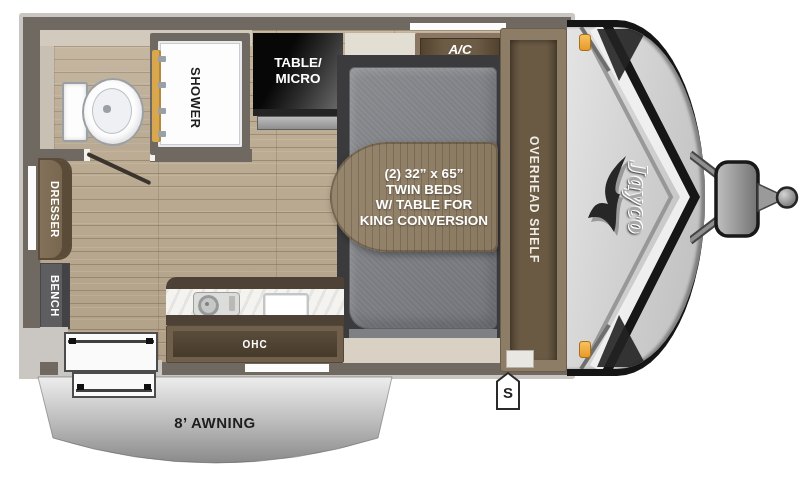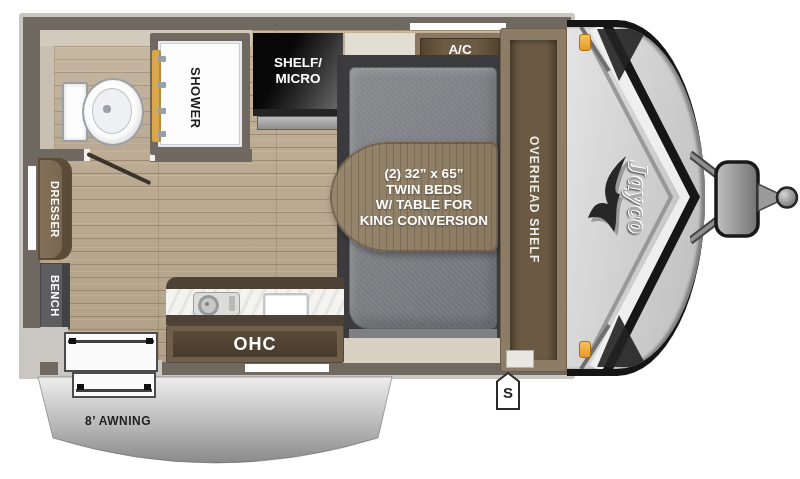--- a/index.html
+++ b/index.html
@@ -62,21 +62,21 @@
                  background:linear-gradient(180deg,#bdbdbd,#8f8f8f);border:1px solid #5f5f5f;}
 
   .bedhead-counter{left:345px;top:33px;width:70px;height:29px;background:#e3ded3;}
   .win-top{left:410px;top:23px;width:96px;height:7px;background:#fcfcfc;}
   .win-left{left:28px;top:166px;width:8px;height:84px;background:#fcfcfc;}
   .win-bottom{left:245px;top:364px;width:84px;height:8px;background:#fcfcfc;}
 
   .ac-frame{left:415px;top:33px;width:88px;height:30px;background:#8b7663;border-radius:2px;}
   .ac-panel{left:420px;top:38px;width:78px;height:20px;border:1px solid #3e3222;
             background:linear-gradient(90deg,#52432f,#6d5c45 30%,#6d5c45 70%,#52432f);
-            font-size:13.5px;}
+            font-size:13.5px;font-style:italic;}
 
   
   .bed-base{left:337px;top:55px;width:163px;height:288px;background:#3b3b3d;}
   .mattress{left:349px;top:67px;width:148px;height:262px;border-radius:6px 6px 6px 20px;
     background:
       repeating-linear-gradient(45deg, rgba(255,255,255,.05) 0 2px, rgba(0,0,0,0) 2px 4px),
       linear-gradient(135deg,#87898d,#717379);
     box-shadow:inset 0 0 0 1px #5f6165, inset 3px 3px 10px rgba(255,255,255,.22), inset -4px -6px 14px rgba(0,0,0,.2);}
   .bed-foot-shade{left:349px;top:329px;width:148px;height:9px;background:#7e8084;}
   .bed-foot-floor{left:337px;top:338px;width:163px;height:25px;background:#d9d2c4;}
@@ -116,35 +116,35 @@
   .stove{left:193px;top:292px;width:45px;height:22px;background:#dcdcda;border:1px solid #9fa09e;border-radius:4px;}
   .burner{left:4px;top:2px;width:15px;height:15px;border:3px solid #97999b;border-radius:50%;background:#c6c8c6;}
   .burner-dot{left:10px;top:8px;width:4px;height:4px;background:#7e8082;border-radius:50%;}
   .stove-controls{right:4px;top:3px;width:6px;height:15px;background:#b9bab8;border-radius:1px;}
   .sink{left:263px;top:293px;width:42px;height:21px;background:#ffffff;border:2px solid #c3c6c9;border-radius:4px;
         box-shadow:inset 0 0 0 1px #e4e6e8;}
   .counter-edge-bot{left:166px;top:315px;width:178px;height:10px;background:#4e4236;}
   .ohc-frame{left:166px;top:325px;width:178px;height:38px;background:#70604b;border:1px solid #55483a;
              box-sizing:border-box;border-radius:2px;}
   .ohc-panel{left:173px;top:331px;width:164px;height:26px;background:linear-gradient(180deg,#5a4c3b,#463a2b);
-             font-size:18px;letter-spacing:1px;}
+             font-size:10px;letter-spacing:1px;}
 
   
   .opening{background:#cac7c2;}
   .open-left{left:19px;top:328px;width:21px;height:51px;}
   .open-floor{left:40px;top:327px;width:28px;height:35px;}
   .open-bottom{left:58px;top:360px;width:104px;height:19px;}
   .step{background:#fafafa;border:2px solid #4c4c4c;box-sizing:border-box;}
   .step-landing{left:64px;top:332px;width:94px;height:40px;}
   .step-lower{left:72px;top:372px;width:84px;height:26px;}
   .step-line{position:absolute;left:2px;right:2px;height:3px;background:#3f3f3f;}
   .step-cap{position:absolute;width:7px;height:6px;background:#101010;}
 
   
-  .awning-label{left:85px;top:414px;width:260px;text-align:left;color:#1e1e1e;font-size:12px;letter-spacing:.5px;}
+  .awning-label{left:85px;top:414px;width:260px;text-align:center;color:#1e1e1e;font-size:15px;letter-spacing:.5px;}
 
   
   .s-marker{left:496px;top:372px;width:24px;height:38px;}
   .s-letter{position:absolute;left:0;top:12px;width:24px;text-align:center;color:#222;font-size:15px;font-weight:bold;}
 
   
   .cap{left:567px;top:20px;width:138px;height:356px;overflow:hidden;box-sizing:border-box;
        border-top:7px solid #151515;border-bottom:7px solid #151515;
        border-radius:0 92px 92px 0 / 0 186px 186px 0;
        background:linear-gradient(100deg,#e4e4e4,#cecece 55%,#bdbdbd);
@@ -181,21 +181,21 @@
 
   <div class="abs shower-frame"></div>
   <div class="abs shower-pan"></div>
   <div class="abs shower-door"></div>
   <div class="abs hinge" style="left:158px;top:56px;"></div>
   <div class="abs hinge" style="left:158px;top:82px;"></div>
   <div class="abs hinge" style="left:158px;top:108px;"></div>
   <div class="abs hinge" style="left:158px;top:131px;"></div>
   <div class="abs lbl vtext center shower-label">SHOWER</div>
 
-  <div class="abs lbl center prelines fridge">SHELF/
+  <div class="abs lbl center prelines fridge">TABLE/
 MICRO</div>
   <div class="abs fridge-strip"></div>
   <div class="abs fridge-drawer"></div>
 
   <div class="abs bedhead-counter"></div>
   <div class="abs win-top"></div>
   <div class="abs win-left"></div>
   <div class="abs win-bottom"></div>
 
   <div class="abs ac-frame"></div>

